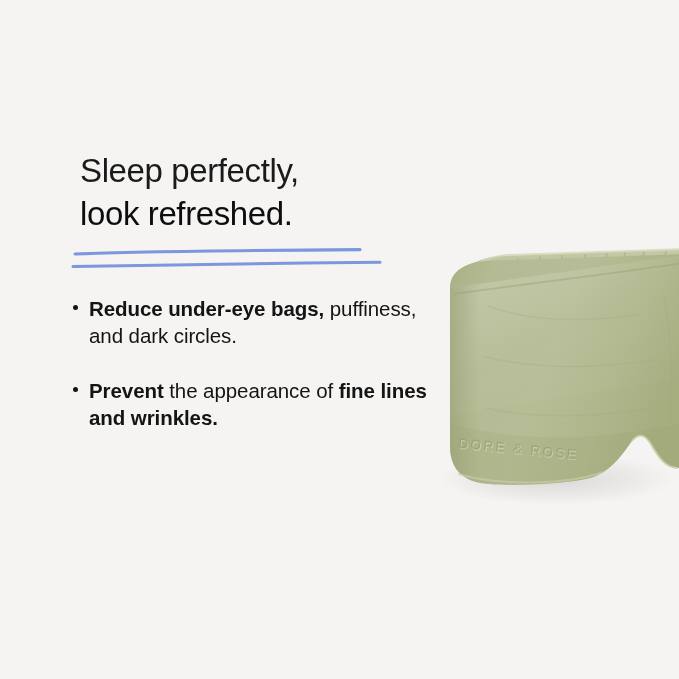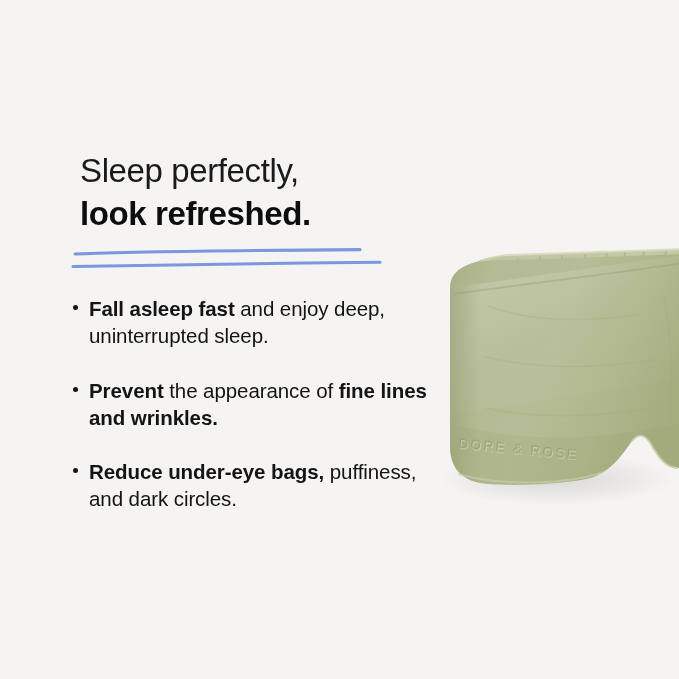--- a/index.html
+++ b/index.html
@@ -41,21 +41,21 @@
     display: block;
     font-size: 33px;
     font-weight: 400;
     line-height: 1.30;
     color: #1a1a1a;
     white-space: nowrap;
   }
   .headline-line2 {
     display: block;
     font-size: 33px;
-    font-weight: 700;
+    font-weight: 400;
     line-height: 1.28;
     color: #0d0d0d;
     white-space: nowrap;
   }
 
   
   .underline-wrap {
     position: relative;
     margin-top: 12px;
     width: 320px;
@@ -136,33 +136,29 @@
 
     <div class="underline-wrap">
       <svg width="320" height="26" viewBox="0 0 320 26" fill="none">
         <path d="M3 7 C 70 4.2, 160 3.4, 288 2.6" stroke="#7b97dd" stroke-width="3.1" stroke-linecap="round"></path>
         <path d="M1 19.5 C 80 17.6, 200 16.4, 308 15.2" stroke="#7b97dd" stroke-width="3.1" stroke-linecap="round"></path>
       </svg>
     </div>
 
     <ul class="benefits">
 
+
       <li class="benefit">
         <span class="bullet-dot"></span>
-        <span class="benefit-text"><span class="b-strong">Fall asleep fast</span><span class="b-regular"> and enjoy deep, uninterrupted sleep.</span></span>
+        <span class="benefit-text"><span class="b-strong">Reduce under-eye bags,</span><span class="b-regular"> puffiness, and dark circles.</span></span>
       </li>
 
       <li class="benefit">
         <span class="bullet-dot"></span>
         <span class="benefit-text"><span class="b-strong">Prevent</span><span class="b-regular"> the appearance of </span><span class="b-strong">fine lines and wrinkles.</span></span>
-      </li>
-
-      <li class="benefit">
-        <span class="bullet-dot"></span>
-        <span class="benefit-text"><span class="b-strong">Reduce under-eye bags,</span><span class="b-regular"> puffiness, and dark circles.</span></span>
       </li>
 
     </ul>
   </div>
 
   <div class="product">
     <svg width="262" height="275" viewBox="0 0 262 275" fill="none">
       <defs>
         <linearGradient id="bodyGrad" x1="0" y1="0" x2="1" y2="0.35">
           <stop offset="0%" stop-color="#a9b084"></stop>

